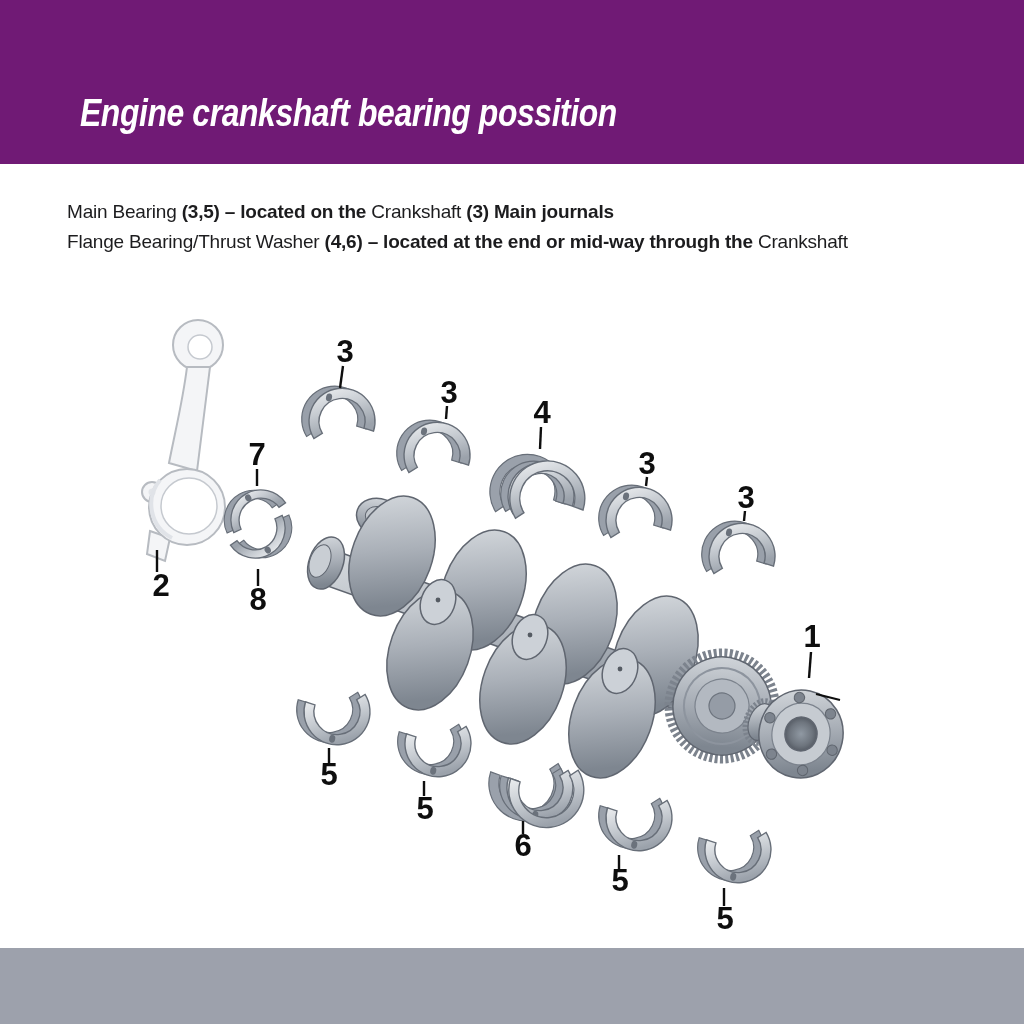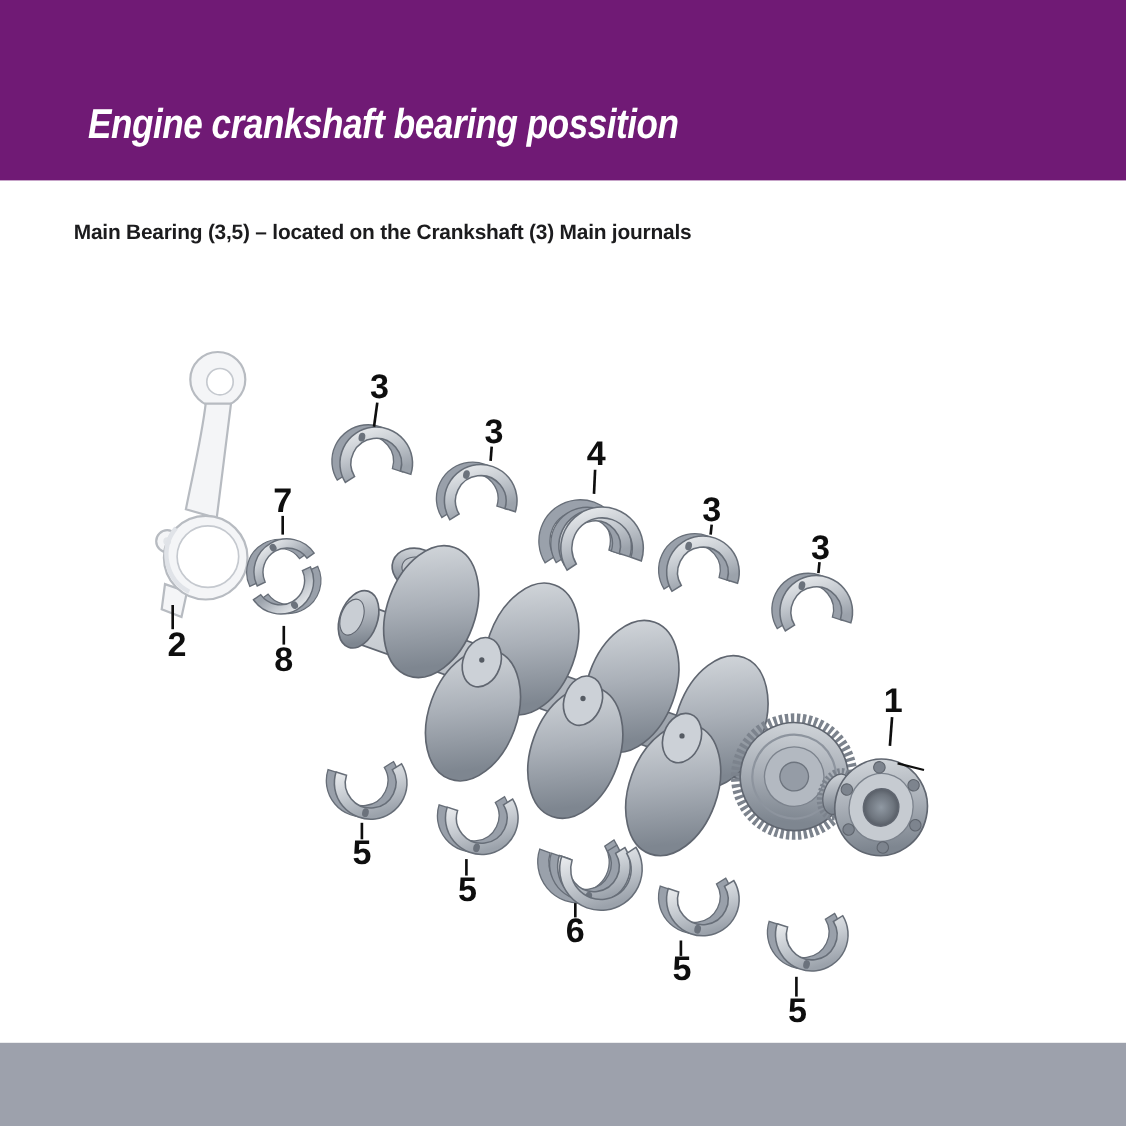--- a/index.html
+++ b/index.html
@@ -12,34 +12,35 @@
     position:absolute;left:80px;top:94px;margin:0;color:#ffffff;
     font-size:38px;font-weight:bold;font-style:italic;line-height:1;
     letter-spacing:-0.5px;white-space:nowrap;
     transform:scaleX(0.84);transform-origin:left top;
   }
   .desc{
     position:absolute;left:67px;top:197px;color:#1c1c1e;
     font-size:19px;line-height:30px;letter-spacing:-0.2px;
   }
   .desc .line{white-space:nowrap}
-  .seg-b{font-weight:700}
+  .seg-b{font-weight:400}
   .seg-r{font-weight:700}
   svg.diagram{position:absolute;left:0;top:0}
   .footer{position:absolute;left:0;top:948px;width:1024px;height:76px;background:#9da1ac;}
 </style>
 </head>
 <body>
 
 <div class="header" style="background: #701a75;">
   <h1 class="page-title" style="color: rgb(255, 255, 255);">Engine crankshaft bearing possition</h1>
 </div>
 
 <div class="desc">
   <div class="line"><span class="seg-b">Main Bearing</span><span class="seg-r"> (3,5) – located on the </span><span class="seg-b">Crankshaft</span><span class="seg-r"> (3) Main journals</span></div>
+  <div class="line"><span class="seg-b">Flange Bearing/Thrust Washer</span><span class="seg-r"> (4,6) – located at the end or mid-way through the </span><span class="seg-b">Crankshaft</span></div>
 </div>
 
 <svg class="diagram" width="1024" height="1024" viewBox="0 0 1024 1024">
   <defs>
     <linearGradient id="gShell" x1="0" y1="0" x2="0.25" y2="1">
       <stop offset="0" stop-color="#eceef0"></stop>
       <stop offset="0.5" stop-color="#c6cbd1"></stop>
       <stop offset="1" stop-color="#9ba2ab"></stop>
     </linearGradient>
     <linearGradient id="gMetal" x1="0" y1="0" x2="0.3" y2="1">

